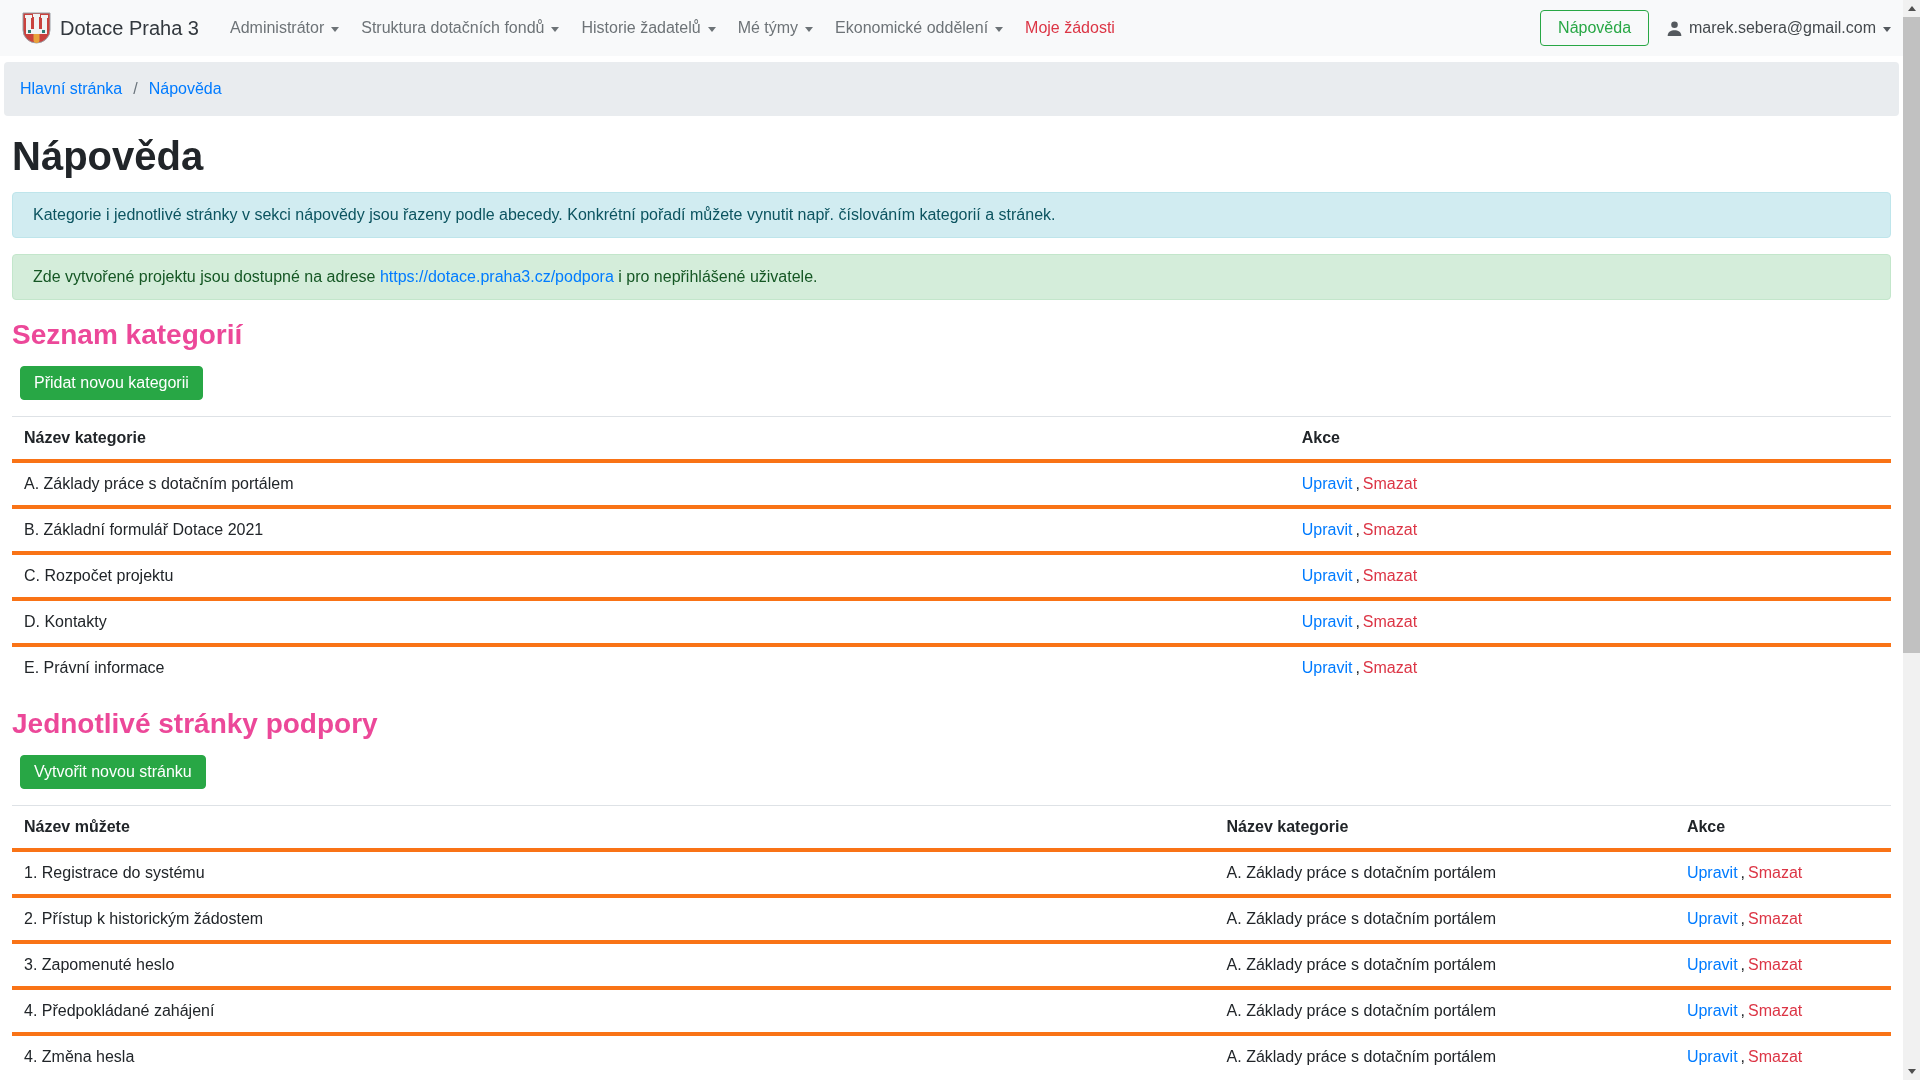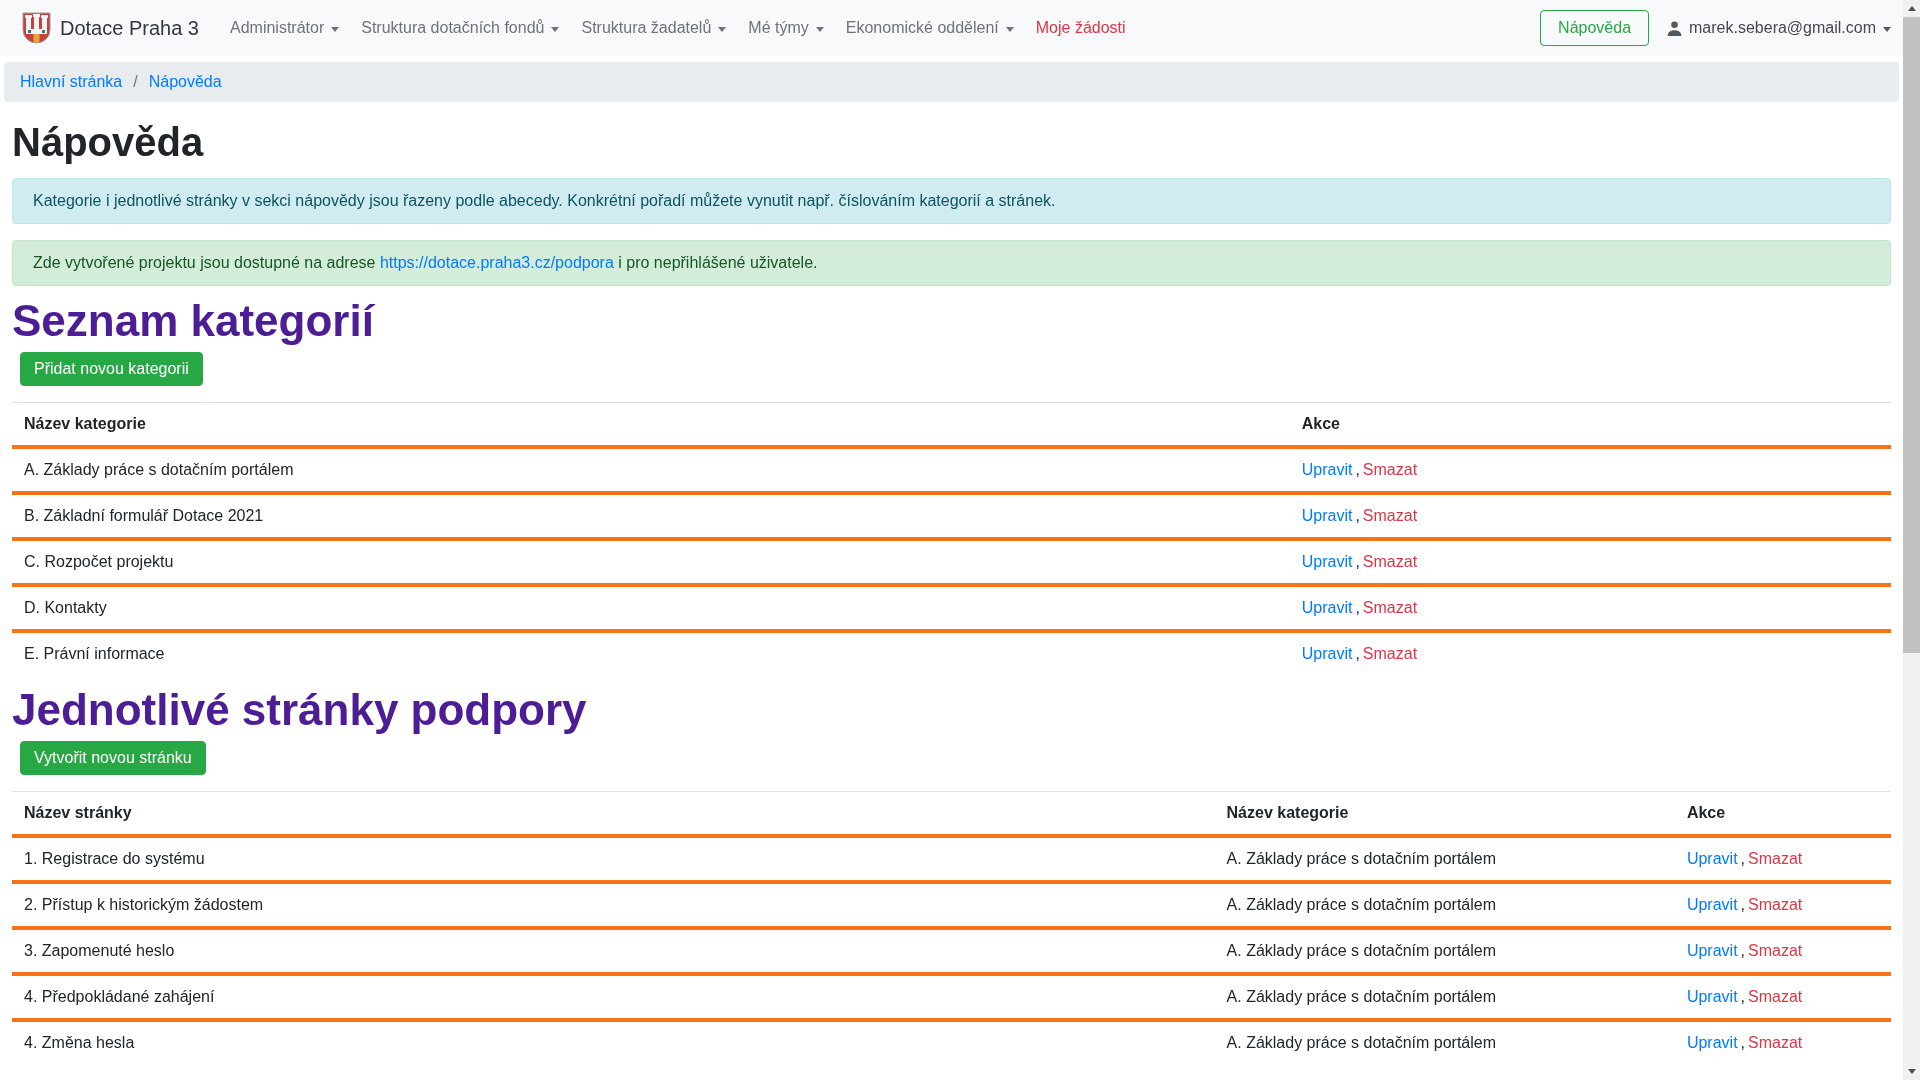--- a/index.html
+++ b/index.html
@@ -36,30 +36,30 @@
     background: transparent; border: 1px solid #28a745; color: #28a745;
     font-size: 16px; padding: 8px 17px; border-radius: 4px; cursor: pointer;
     font-family: inherit;
   }
   .user-menu { display: flex; align-items: center; margin-left: 17px; color: #44494d; cursor: pointer; }
   .user-icon { width: 17px; height: 17px; margin-right: 6px; fill: #54595e; }
   .user-menu .caret { color: #54595e; }
 
   
   .breadcrumb {
-    margin: 6px 4px 0 4px; height: 40px; background: #e9ecef; border-radius: 4px;
+    margin: 6px 4px 0 4px; height: 54px; background: #e9ecef; border-radius: 4px;
     display: flex; align-items: center; padding: 0 16px;
   }
   .breadcrumb a { color: #007bff; text-decoration: none; cursor: pointer; }
   .crumb-sep { color: #6c757d; padding: 0 11px; }
 
   
   .container { padding: 0 12px; }
   h1.page-title { font-size: 40px; font-weight: 600; margin: 16px 0 12px; line-height: 48px; color: #212529; }
-  h2.section-heading { font-size: 44px; font-weight: 600; margin: 10px 0 12px; line-height: 38px; color: #4c1d95; }
+  h2.section-heading { font-size: 28px; font-weight: 600; margin: 10px 0 12px; line-height: 38px; color: #ec4899; }
 
   .alert { border-radius: 4px; padding: 13px 20px; margin-bottom: 16px; border: 1px solid transparent; }
   .alert-info { background: #d1ecf1; border-color: #bee5eb; color: #0c5460; }
   .alert-success { background: #d4edda; border-color: #c3e6cb; color: #155724; }
   .alert a { color: #007bff; text-decoration: none; cursor: pointer; }
 
   .btn-green {
     background: #28a745; border: 1px solid #28a745; color: #ffffff;
     font-size: 16px; padding: 7px 13px; border-radius: 4px; cursor: pointer;
     margin-bottom: 12px; font-family: inherit; margin-left: 8px;
@@ -117,21 +117,21 @@
     <div class="nav-links">
       <a class="nav-link">
           <span>Administrátor</span>
           <span class="caret"></span>
         </a>
       <a class="nav-link">
           <span>Struktura dotačních fondů</span>
           <span class="caret"></span>
         </a>
       <a class="nav-link">
-          <span>Struktura žadatelů</span>
+          <span>Historie žadatelů</span>
           <span class="caret"></span>
         </a>
       <a class="nav-link">
           <span>Mé týmy</span>
           <span class="caret"></span>
         </a>
       <a class="nav-link">
           <span>Ekonomické oddělení</span>
           <span class="caret"></span>
         </a>
@@ -205,21 +205,21 @@
       </tbody>
     </table>
 
     
     <h2 class="section-heading">Jednotlivé stránky podpory</h2>
     <button class="btn-green">Vytvořit novou stránku</button>
 
     <table class="data-table">
       <thead>
         <tr>
-          <th class="t2-col-name">Název stránky</th>
+          <th class="t2-col-name">Název můžete</th>
           <th class="t2-col-cat">Název kategorie</th>
           <th class="t2-col-akce">Akce</th>
         </tr>
       </thead>
       <tbody>
         <tr>
           <td>1. Registrace do systému</td>
           <td>A. Základy práce s dotačním portálem</td>
           <td><a class="link-edit">Upravit</a><span class="sep">,</span><a class="link-del">Smazat</a></td>
         </tr>

